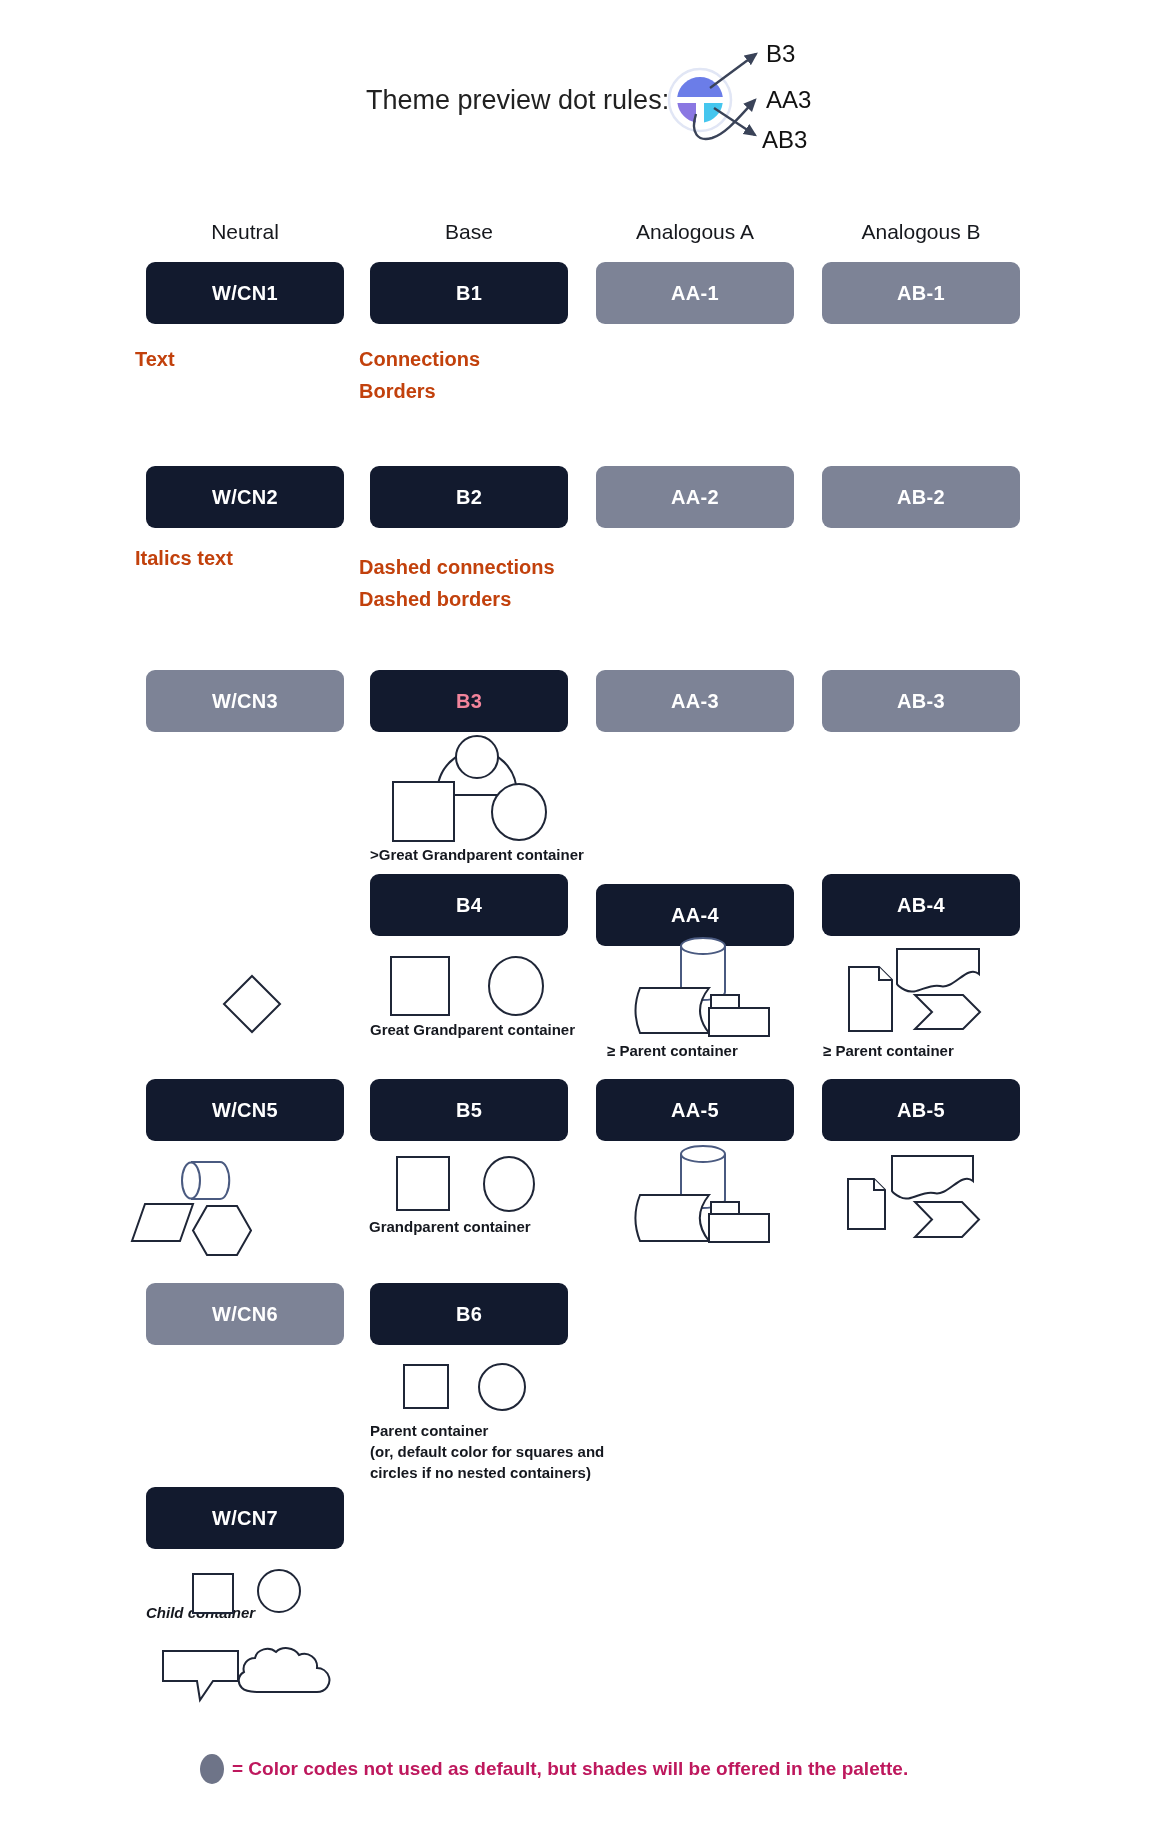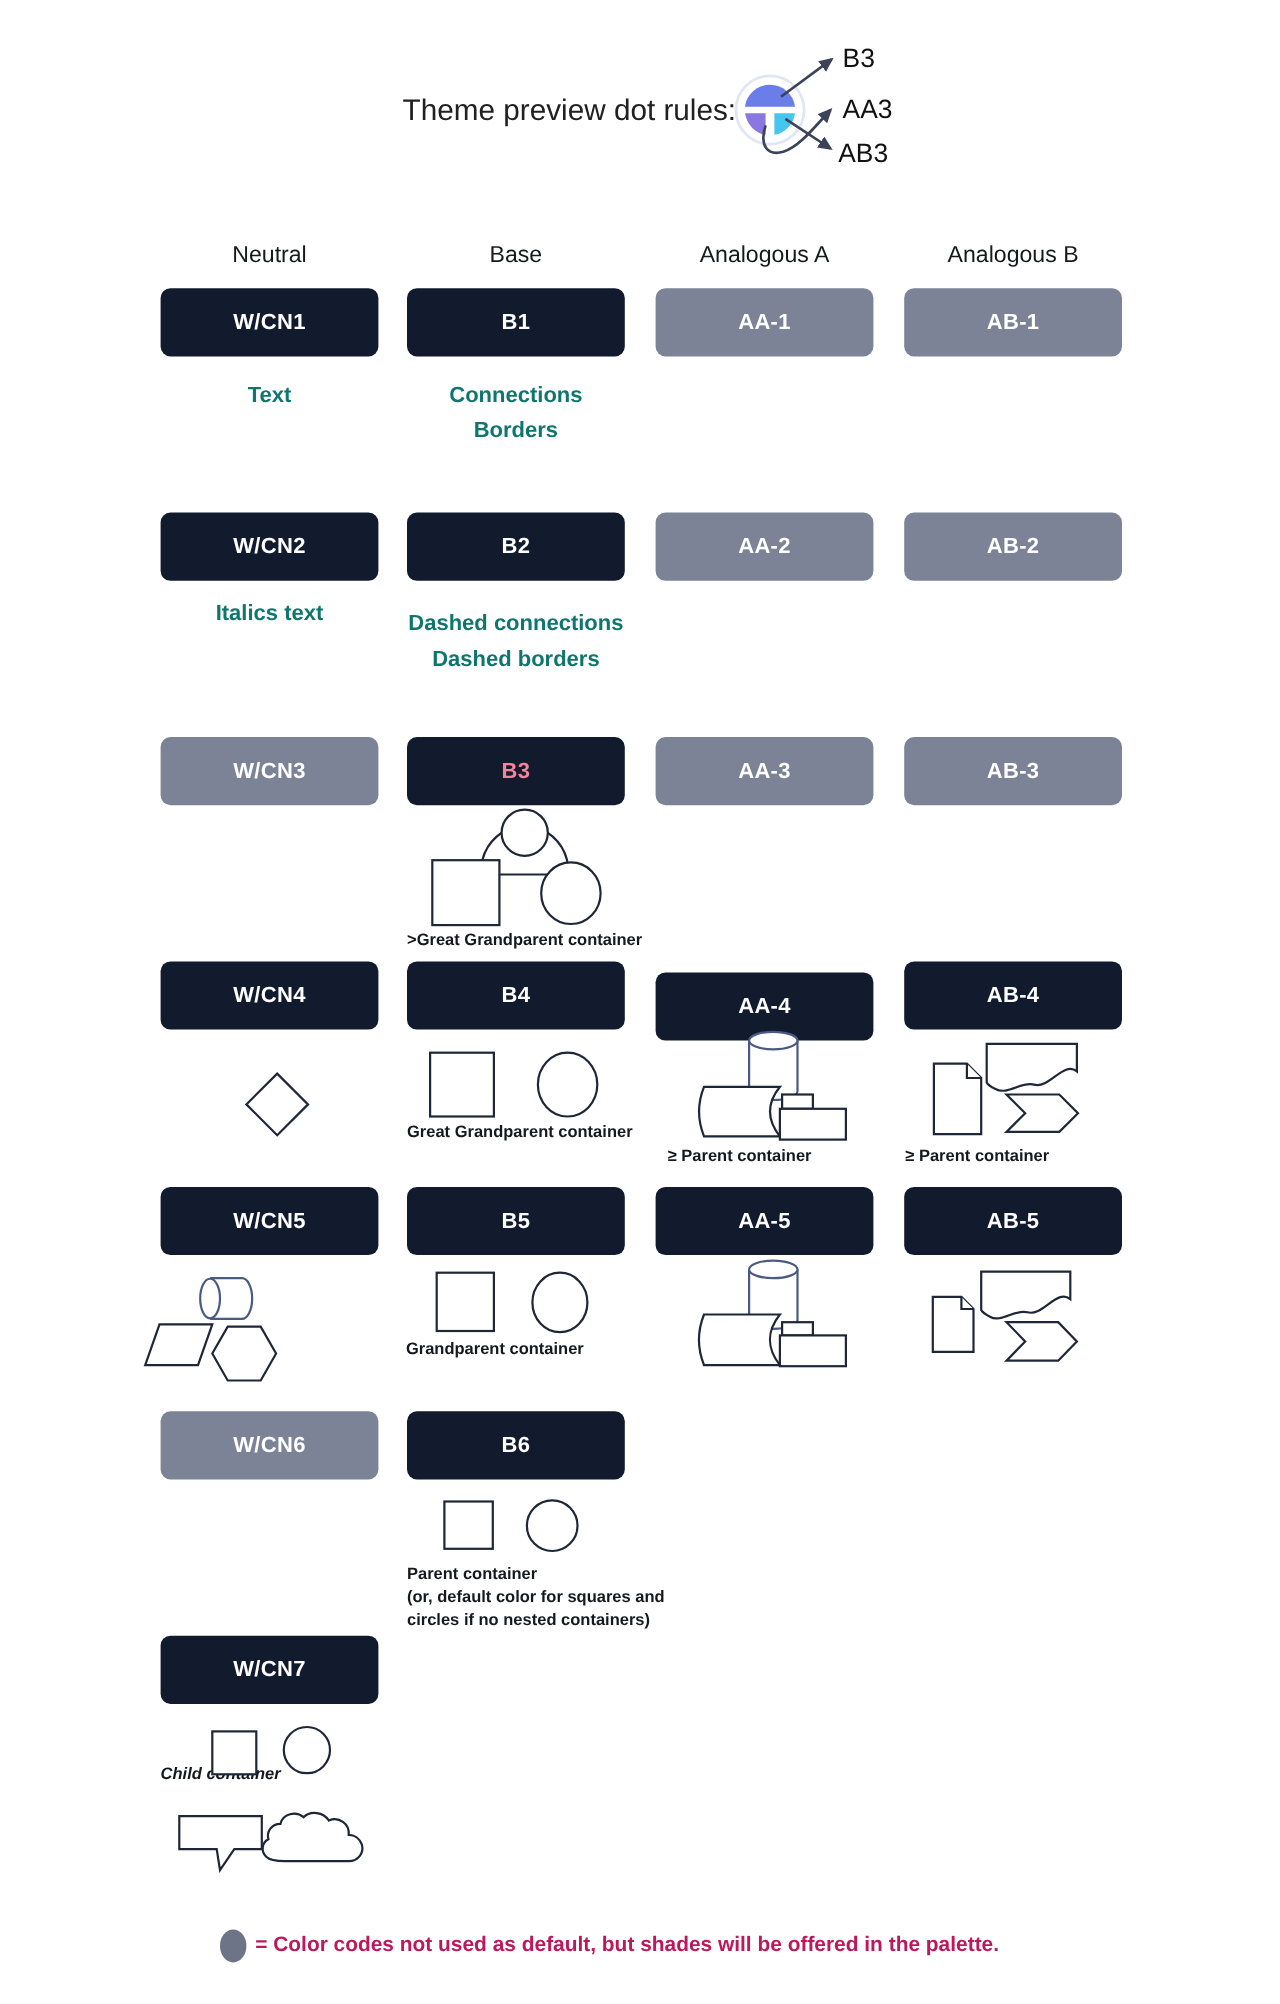--- a/index.html
+++ b/index.html
@@ -12,21 +12,21 @@
   .dot-label{font-size:24px;font-weight:500;color:#111111;white-space:nowrap;}
   .col-header{font-size:21px;font-weight:400;color:#16181d;text-align:center;width:200px;}
   .pill{
     width:198px;height:62px;border-radius:9px;
     display:flex;align-items:center;justify-content:center;
     font-size:20px;font-weight:600;color:#ffffff;letter-spacing:.3px;
   }
   .pill.dark{background:#121A2E;}
   .pill.gray{background:#7D8396;}
   .pill.pink{color:#F2849B;}
-  .sublabel{font-size:20px;font-weight:600;color:#0f766e;text-align:center;width:220px;line-height:32px;}
+  .sublabel{font-size:20px;font-weight:600;color:#c2410c;width:220px;line-height:32px;}
   .note{font-size:15px;font-weight:700;color:#15181f;text-align:left;}
   .note-left{font-size:15px;font-weight:700;color:#15181f;text-align:left;line-height:21px;}
   .legend-text{font-size:19px;font-weight:700;color:#be185d;white-space:nowrap;}
   svg{display:block;overflow:visible;}
   .shape{fill:#ffffff;stroke:#1F2637;stroke-width:2;}
   .shape-blue{fill:#ffffff;stroke:#4A5A80;stroke-width:2;}
 </style>
 </head>
 <body>
 
@@ -87,21 +87,20 @@
   <div class="abs pill gray" style="left:822px;top:670px;">AB-3</div>
 
   <svg class="abs" style="left:380px;top:725px;" width="200" height="125" viewBox="0 0 200 125">
     <path class="shape" d="M 57,70 C 57,48 69,35 83,28 C 91,24 103,24 111,28 C 125,35 137,48 137,70 Z"></path>
     <circle class="shape" cx="97" cy="32" r="21"></circle>
     <rect class="shape" x="13" y="57" width="61" height="59"></rect>
     <ellipse class="shape" cx="139" cy="87" rx="27" ry="28"></ellipse>
   </svg>
   <div class="abs note" style="left:370px;width:225px;top:846px;">&gt;Great Grandparent container</div>
 
-  <div class="abs pill dark" style="left:146px;top:874px;">W/CN4</div>
   <div class="abs pill dark" style="left:370px;top:874px;">B4</div>
   <div class="abs pill dark" style="left:596px;top:884px;">AA-4</div>
   <div class="abs pill dark" style="left:822px;top:874px;">AB-4</div>
 
   <svg class="abs" style="left:220px;top:972px;" width="64" height="64" viewBox="0 0 64 64">
     <polygon class="shape" points="32,4 60,32 32,60 4,32"></polygon>
   </svg>
 
   <svg class="abs" style="left:385px;top:950px;" width="170" height="72" viewBox="0 0 170 72">
     <rect class="shape" x="6" y="7" width="58" height="58"></rect>

